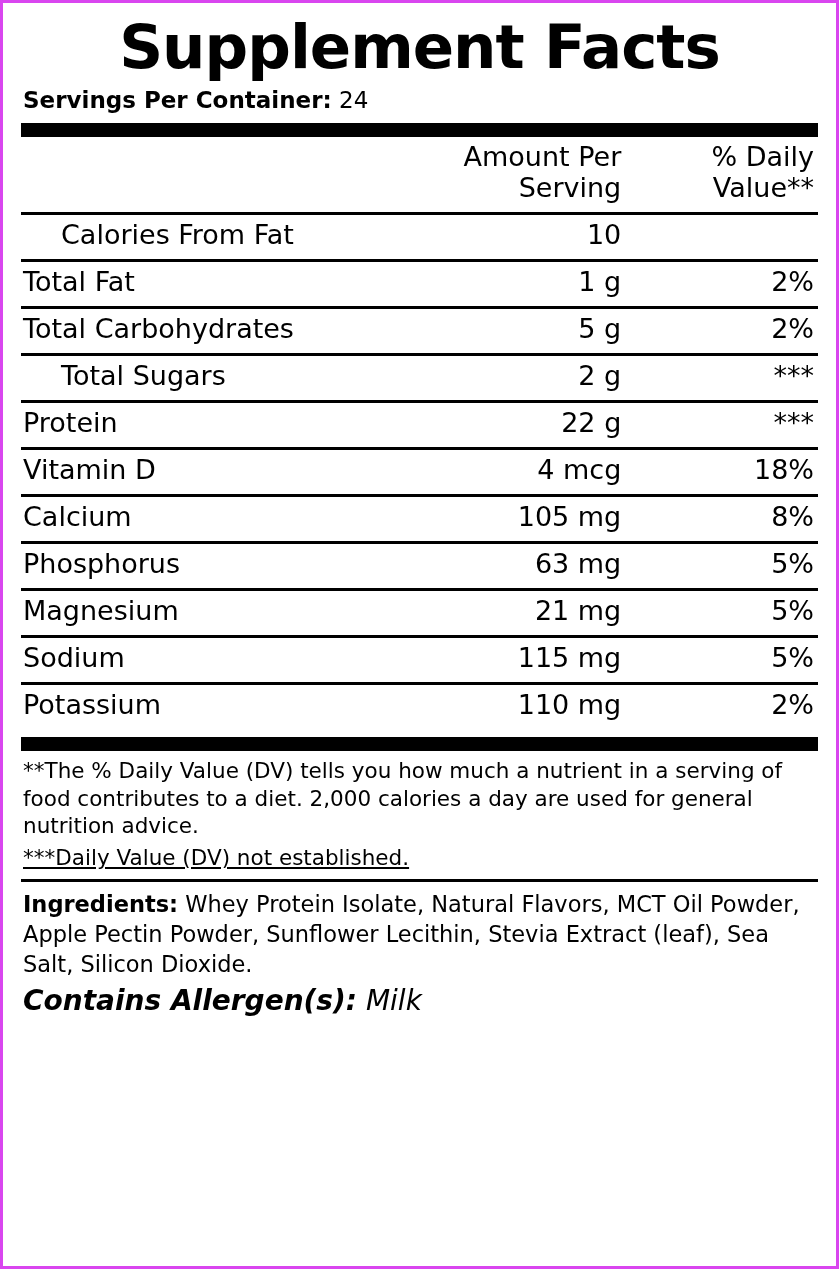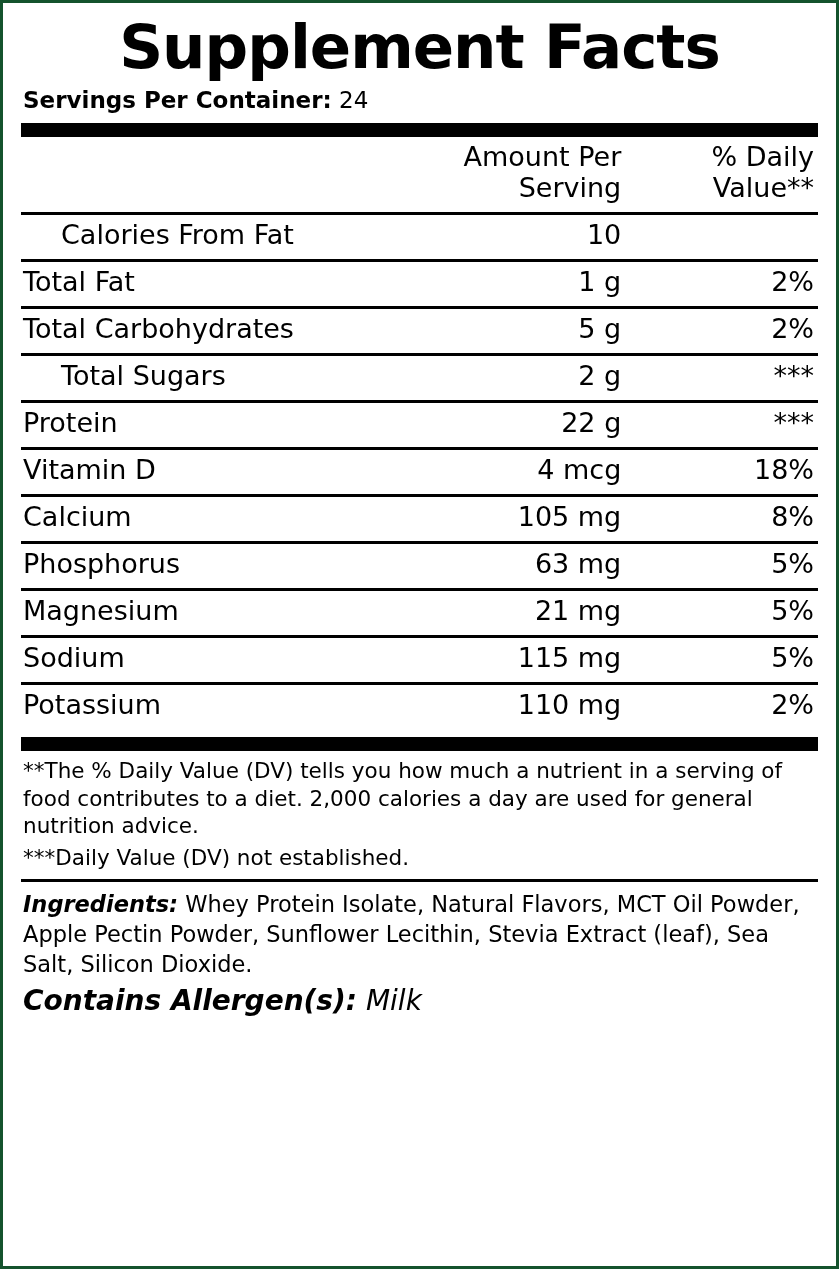--- a/index.html
+++ b/index.html
@@ -11,21 +11,21 @@
     width: 839px;
     height: 1269px;
     font-family: "DejaVu Sans", "Liberation Sans", sans-serif;
     color: #000000;
     -webkit-font-smoothing: antialiased;
   }
   .panel {
     box-sizing: border-box;
     width: 839px;
     height: 1269px;
-    border: 3px solid #14532d;
+    border: 3px solid #d946ef;
     padding: 10px 18px 6px 18px;
     display: flex;
     flex-direction: column;
   }
   .title {
     font-size: 61px;
     font-weight: bold;
     line-height: 1.05;
     letter-spacing: -1px;
     text-align: center;
@@ -75,32 +75,33 @@
   .footnotes {
     font-size: 21.5px;
     line-height: 1.28;
     padding: 6px 2px 0 2px;
   }
   .footnotes p {
     margin: 0 0 0 0;
   }
   .footnotes p.second {
     margin-top: 4px;
+    text-decoration: underline;
   }
   .bottom-sep {
     height: 3px;
     background: #000000;
     margin: 8px 0 0 0;
   }
   .ingredients {
     font-size: 22.5px;
     line-height: 1.33;
     padding: 8px 2px 0 2px;
   }
-  .ingredients .lbl { font-weight: bold; font-style: italic; }
+  .ingredients .lbl { font-weight: bold; }
   .allergens {
     font-size: 28px;
     line-height: 1.33;
     padding: 2px 2px 0 2px;
     font-style: italic;
   }
   .allergens .lbl { font-weight: bold; }
 </style>
 </head>
 <body>

